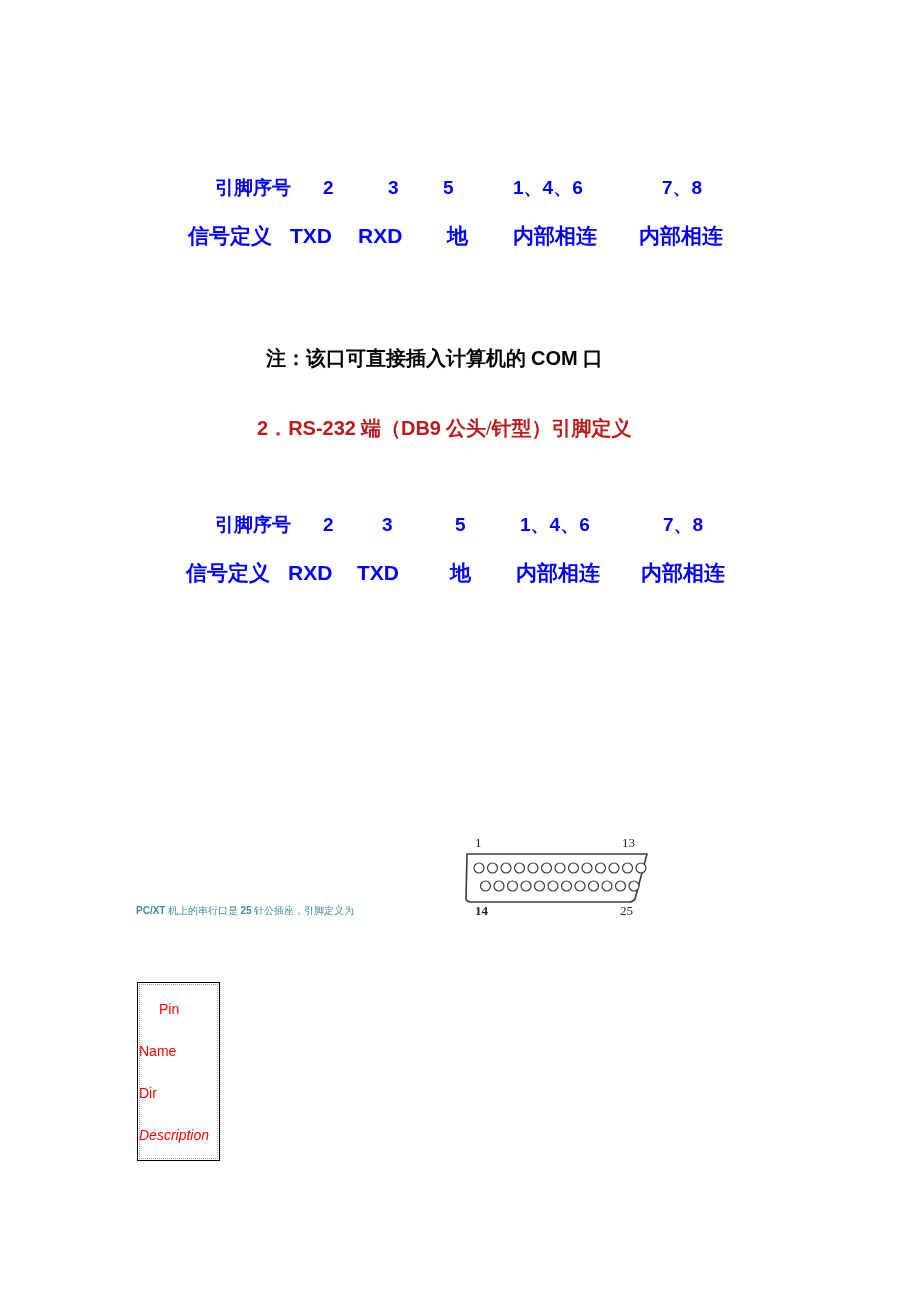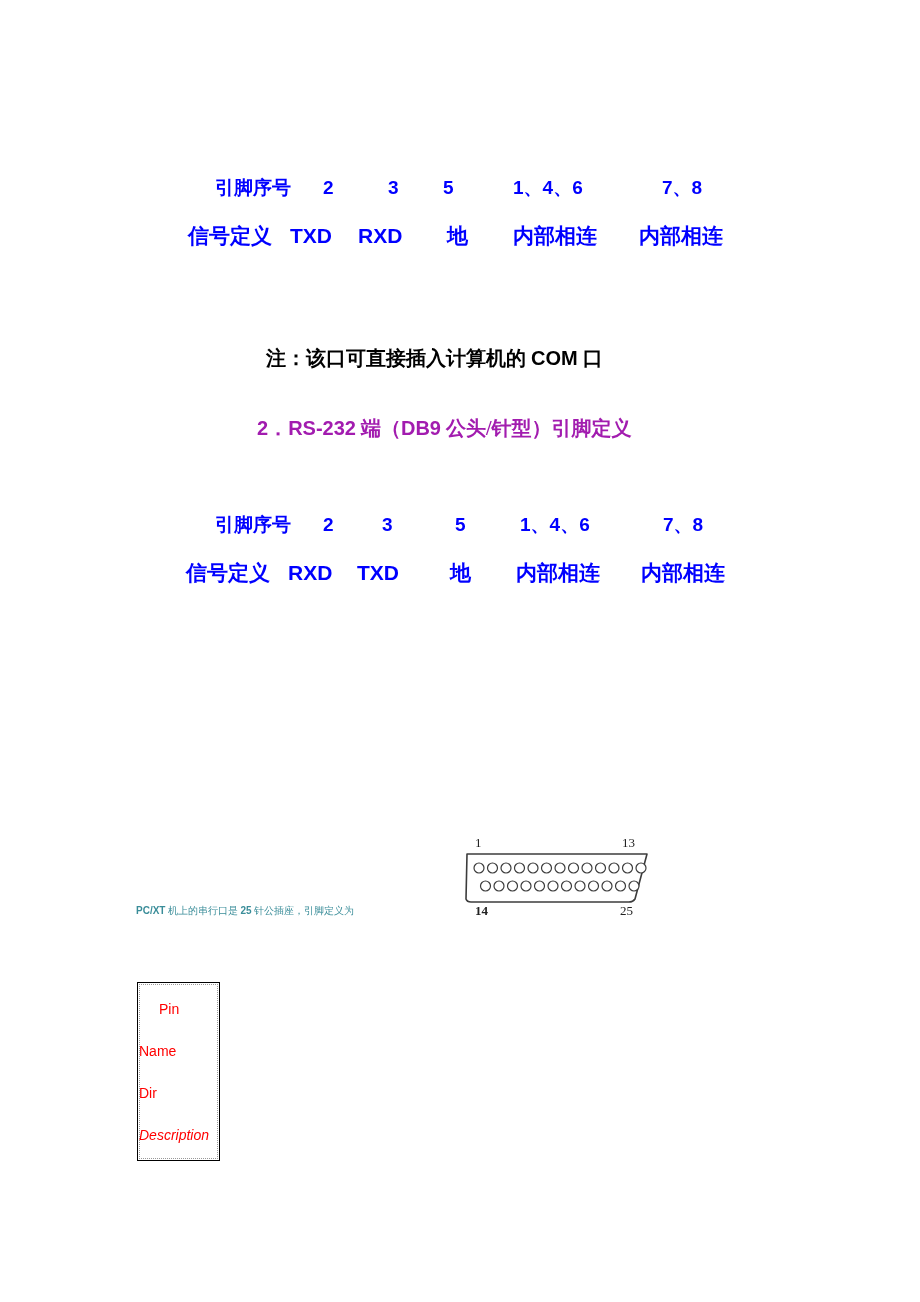--- a/index.html
+++ b/index.html
@@ -63,21 +63,21 @@
     font-family: "Liberation Serif", "DejaVu Serif", serif;
   }
   .note-line .lat-b {
     font-family: "Liberation Sans", "DejaVu Sans", sans-serif;
     font-weight: bold;
   }
 
   
   .heading {
     position: absolute;
-    color: #a21caf;
+    color: #b91c1c;
     font-weight: bold;
     font-size: 20px;
     line-height: 26px;
     white-space: nowrap;
     font-family: "Liberation Serif", "DejaVu Serif", serif;
   }
   .heading .lat-b {
     font-family: "Liberation Sans", "DejaVu Sans", sans-serif;
     font-weight: bold;
   }

